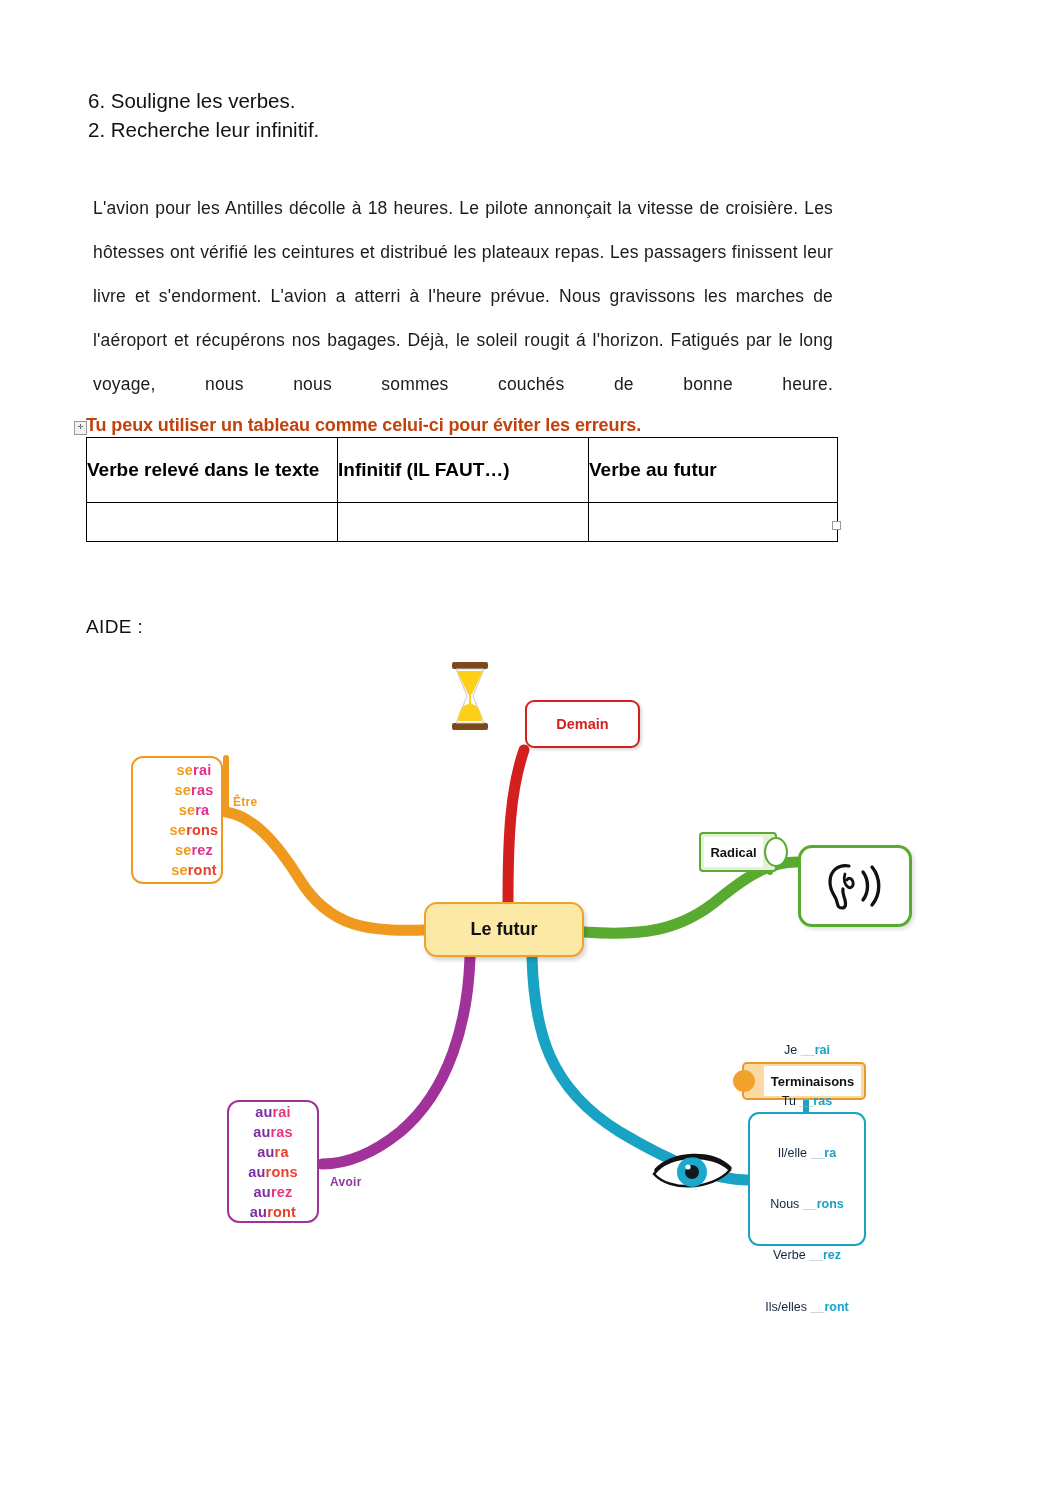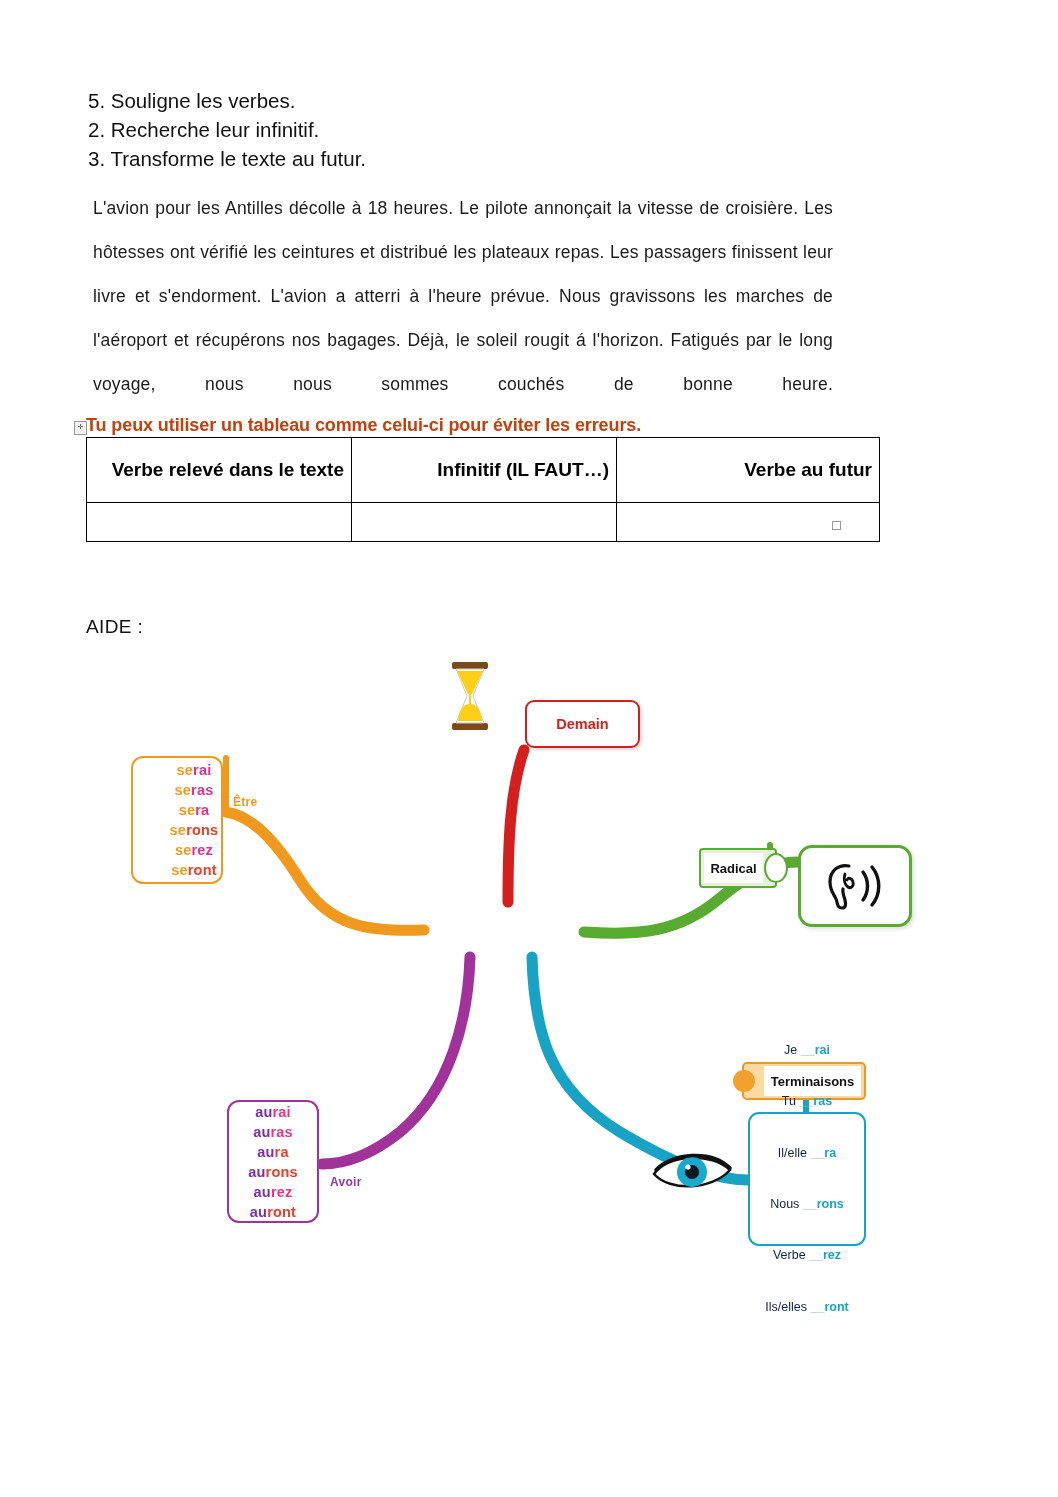--- a/index.html
+++ b/index.html
@@ -37,22 +37,22 @@
     position:absolute;left:832px;top:521px;width:7px;height:7px;
     border:1px solid #9a9a9a;background:#fff;
   }
 
   
   .vtable{
     position:absolute;left:86px;top:437px;width:748px;
     border-collapse:collapse;table-layout:fixed;
   }
   .vtable td{
-    border:1.4px solid #000;text-align:right;vertical-align:middle;
-    font-size:19px;font-weight:bold;color:#000;padding:6px 7px;
+    border:1.4px solid #000;text-align:left;vertical-align:middle;
+    font-size:19px;font-weight:bold;color:#000;padding:6px 0;
   }
   .vtable tr.head td{height:52px;line-height:1.18;}
   .vtable tr.blank td{height:26px;}
   .col-a{width:250px;} .col-b{width:250px;} .col-c{width:248px;}
 
   
   .aide{
     position:absolute;left:86px;top:616px;
     font-size:19px;color:#111;letter-spacing:.4px;
   }
@@ -92,21 +92,21 @@
   
   .demain{
     left:525px;top:60px;width:115px;height:48px;
     border:2.5px solid #d41f1f;border-radius:9px;background:#fff;
     display:flex;align-items:center;justify-content:center;
     font-size:14.5px;font-weight:bold;color:#d41f1f;
     box-shadow:2px 2px 3px rgba(0,0,0,.15);
   }
 
   
-  .radical-wrap{left:699px;top:208px;width:78px;height:40px;text-align:center;}
+  .radical-wrap{left:699px;top:192px;width:78px;height:40px;text-align:center;}
   .radical-bg{
     position:absolute;inset:0;background:#e6f2d8;border:2.5px solid #5aab32;
     border-radius:4px;
   }
   .radical-notch{
     position:absolute;right:-11px;top:50%;transform:translateY(-50%);
     width:20px;height:26px;background:#ffffff;border:2.5px solid #5aab32;
     border-radius:50%;
   }
   .radical-inner{
@@ -150,23 +150,22 @@
   .tend{color:#18a3c4;}
 
   
   .hourglass{position:absolute;left:447px;top:20px;width:46px;height:72px;}
   .eye{position:absolute;left:650px;top:508px;width:84px;height:48px;}
 </style>
 </head>
 <body>
 
 <div class="instructions">
-  <div>5. Souligne les verbes.</div>
+  <div>6. Souligne les verbes.</div>
   <div>2. Recherche leur infinitif.</div>
-  <div>3. Transforme le texte au futur.</div>
 </div>
 
 <div class="passage">L'avion pour les Antilles décolle à 18 heures. Le pilote annonçait la vitesse de croisière. Les hôtesses ont vérifié les ceintures et distribué les plateaux repas. Les passagers finissent leur livre et s'endorment. L'avion a atterri à l'heure prévue. Nous gravissons les marches de l'aéroport et récupérons nos bagages. Déjà, le soleil rougit á l'horizon. Fatigués par le long voyage, nous nous sommes couchés de bonne heure.</div>
 
 <div class="tbl-handle">✛</div>
 <div class="table-intro">Tu peux utiliser un tableau comme celui-ci pour éviter les erreurs.</div>
 
 <table class="vtable">
   <tbody>
       <tr class="head">
@@ -244,20 +243,23 @@
 
   <div class="node icon-card ear-box">
     <svg width="68" height="52" viewBox="0 0 68 52">
       <path d="M28,6 C18,4 9,10 9,22 C9,31 13,34 15,39 C17,44 16,48 21,48 C25,48 25,44 24,40 C23,36 21,33 22,29" fill="none" stroke="#111" stroke-width="3.2" stroke-linecap="round"></path>
       <path d="M24,14 C22,20 24,25 27,27 C30,29 33,26 32,22 C31,18 27,17 26,20" fill="none" stroke="#111" stroke-width="2.8" stroke-linecap="round"></path>
       <path d="M42,12 C48,20 48,32 42,40" fill="none" stroke="#111" stroke-width="3.4" stroke-linecap="round"></path>
       <path d="M51,7 C60,18 60,34 51,45" fill="none" stroke="#111" stroke-width="3.4" stroke-linecap="round"></path>
     </svg>
   </div>
 
+  <div class="node central">
+    <span>Le futur</span>
+  </div>
 
   <svg class="eye" viewBox="0 0 84 48">
     <path d="M4,26 C18,6 62,4 80,22 C62,42 20,44 4,26 Z" fill="#ffffff" stroke="#111" stroke-width="2.5"></path>
     <circle cx="42" cy="24" r="15" fill="#1aa8cc"></circle>
     <circle cx="42" cy="24" r="7" fill="#101820"></circle>
     <circle cx="38" cy="19" r="2.6" fill="#ffffff"></circle>
     <path d="M6,22 C22,4 62,2 80,20" fill="none" stroke="#111" stroke-width="3.5" stroke-linecap="round"></path>
   </svg>
 
   <div class="node term-tag">

